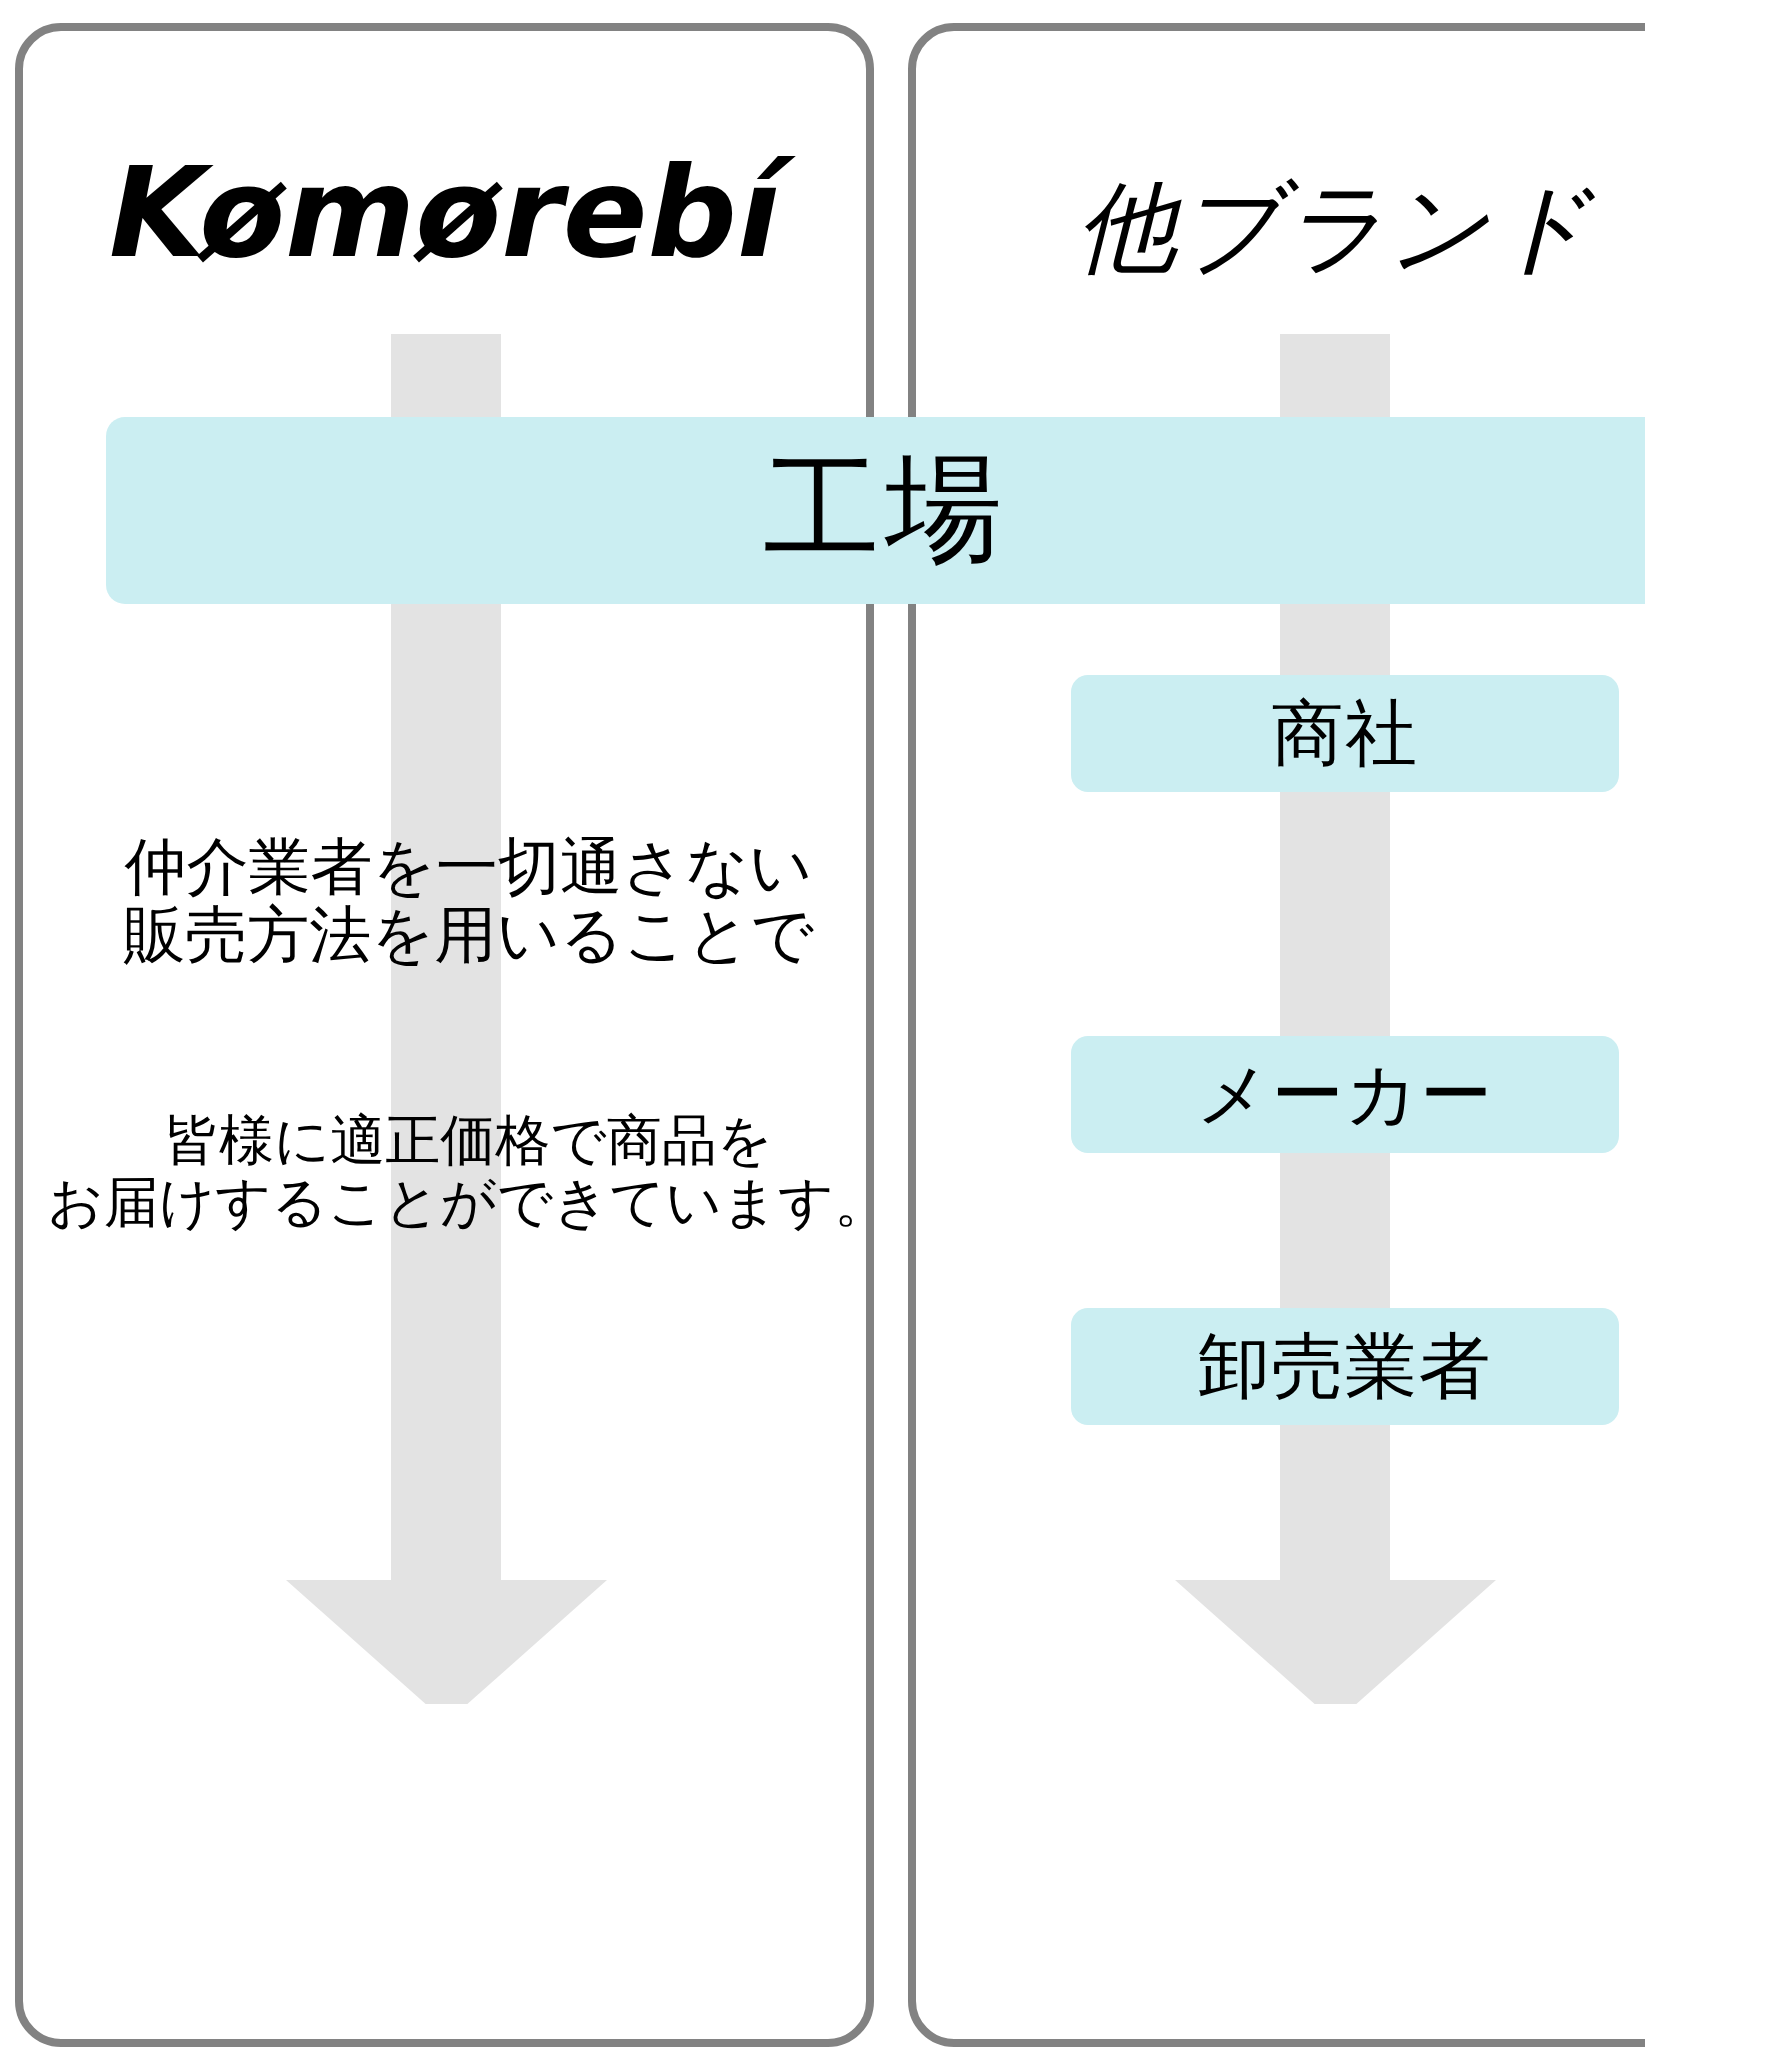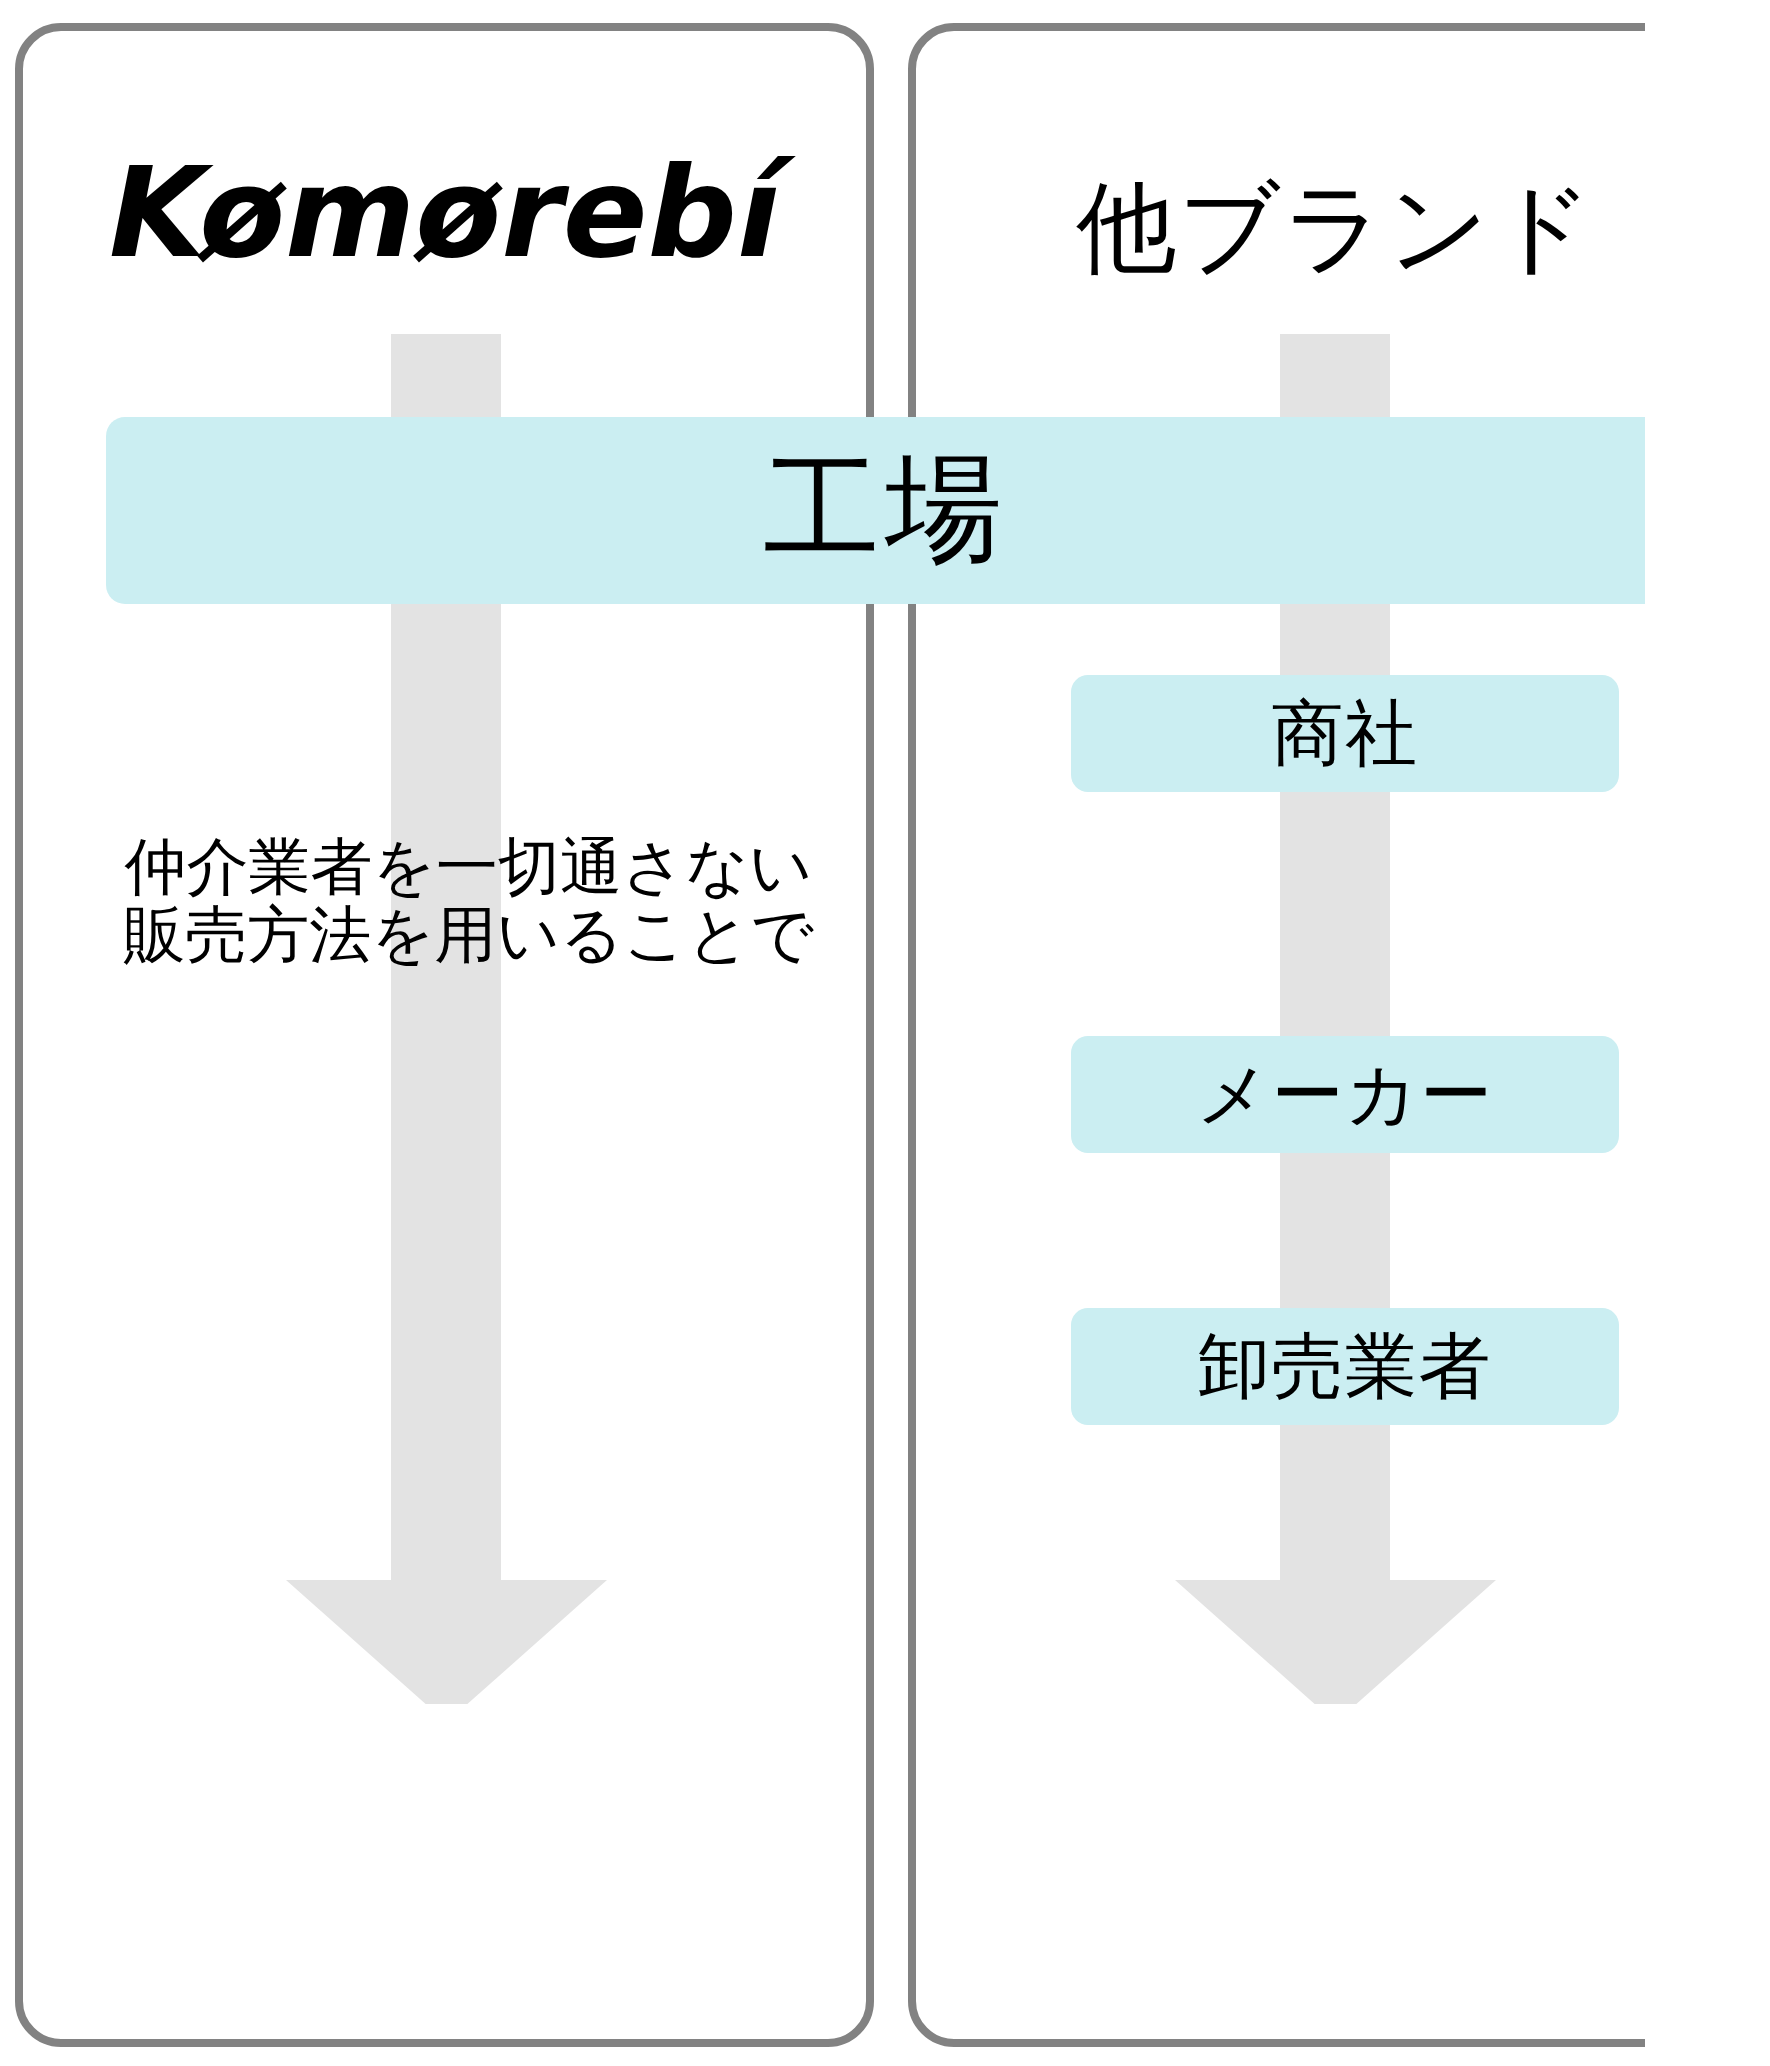--- a/index.html
+++ b/index.html
@@ -80,21 +80,21 @@
   }
   #komorebi-logo{
     left:15px;width:859px;top:144px;
     font-family:"DejaVu Sans", sans-serif;
     font-style:italic;font-weight:bold;
     font-size:125px;line-height:1.1;
     letter-spacing:0.00em;
   }
   #other-title{
     left:908px;width:856px;top:167px;
-    font-size:100px;line-height:1.2;letter-spacing:0.02em;
+    font-size:100px;line-height:1.2;letter-spacing:0.02em;font-style:italic;
   }
 
   
   .note{
     position:absolute;left:15px;width:859px;
     text-align:center;z-index:5;white-space:nowrap;margin-left:24px;
   }
   #note-direct{top:833px;font-size:62px;line-height:1.1;}
   #note-price{top:1109px;font-size:55px;line-height:1.13;}
 </style>
@@ -115,20 +115,24 @@
   <div class="panel-title" id="other-title">他ブランド</div>
 
   <div class="cyan" id="factory-band">
     <span>工場</span>
   </div>
 
   <div class="note" id="note-direct">
     <div>仲介業者を一切通さない</div>
     <div>販売方法を用いることで</div>
   </div>
+  <div class="note" id="note-price">
+    <div>皆様に適正価格で商品を</div>
+    <div>お届けすることができています。</div>
+  </div>
 
   <div class="cyan step-box" id="step-shosha">
     <span>商社</span>
   </div>
   <div class="cyan step-box" id="step-maker">
     <span>メーカー</span>
   </div>
   <div class="cyan step-box" id="step-wholesaler">
     <span>卸売業者</span>
   </div>

